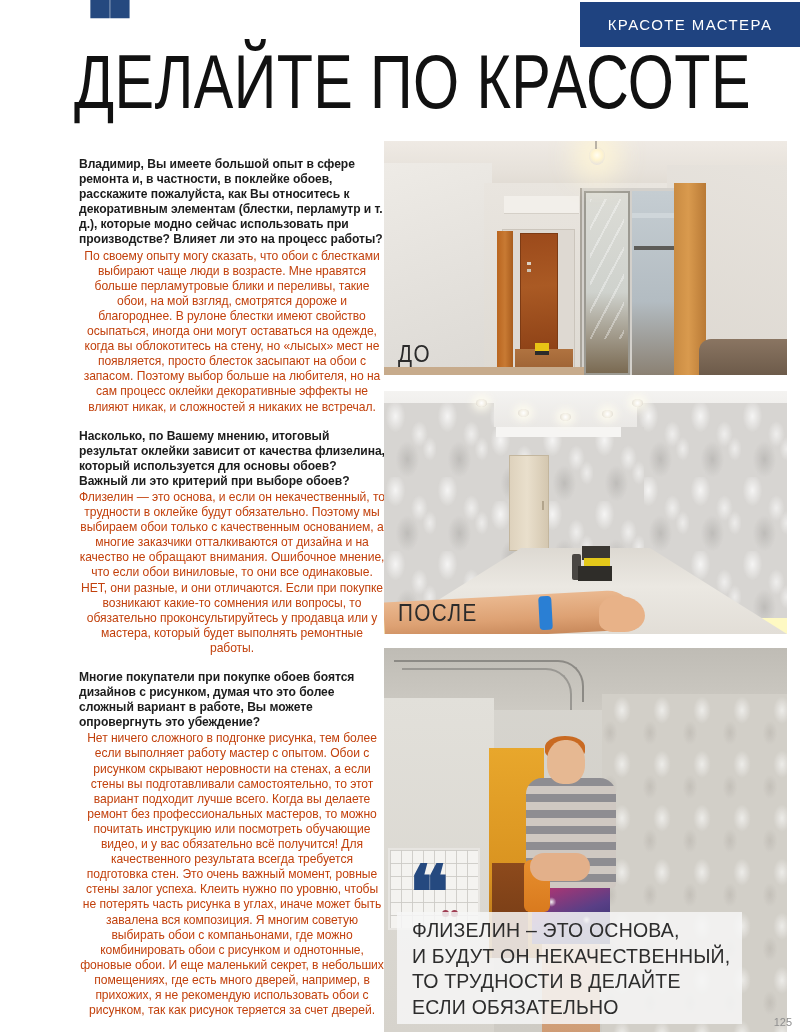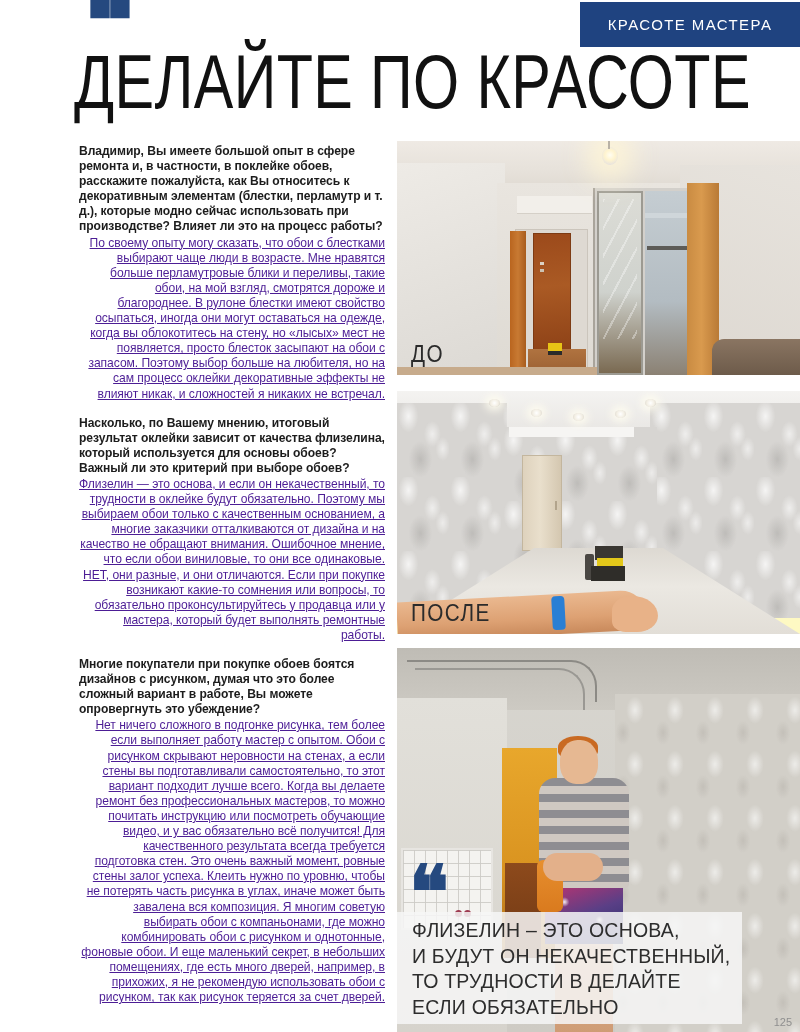--- a/index.html
+++ b/index.html
@@ -77,36 +77,36 @@
 
   .qa-block { margin-bottom: 14px; }
 
   .question {
     color: #1c1c1c;
     font-size: 12.1px;
     line-height: 15.1px;
     font-weight: 600;
     letter-spacing: -0.05px;
     margin-bottom: 1px;
+    margin-top: 13px;
   }
 
   .answer {
-    color: #4c1d95;
+    color: #c2410c;
     font-size: 12.1px;
     line-height: 15.1px;
     font-weight: 400;
     letter-spacing: -0.05px;
-    text-align: right;
-    text-decoration: underline;
+    text-align: center;
   }
 
   
   .photo {
     position: absolute;
-    left: 397px;
+    left: 384px;
     overflow: hidden;
     background: #fef9c3;
   }
   #photo-before { top: 141px;  width: 403px; height: 234px; }
   #photo-after  { top: 391px;  width: 403px; height: 243px; }
   #photo-master { top: 648px;  width: 403px; height: 384px; }
 
   .photo-caption {
     position: absolute;
     left: 14px;

